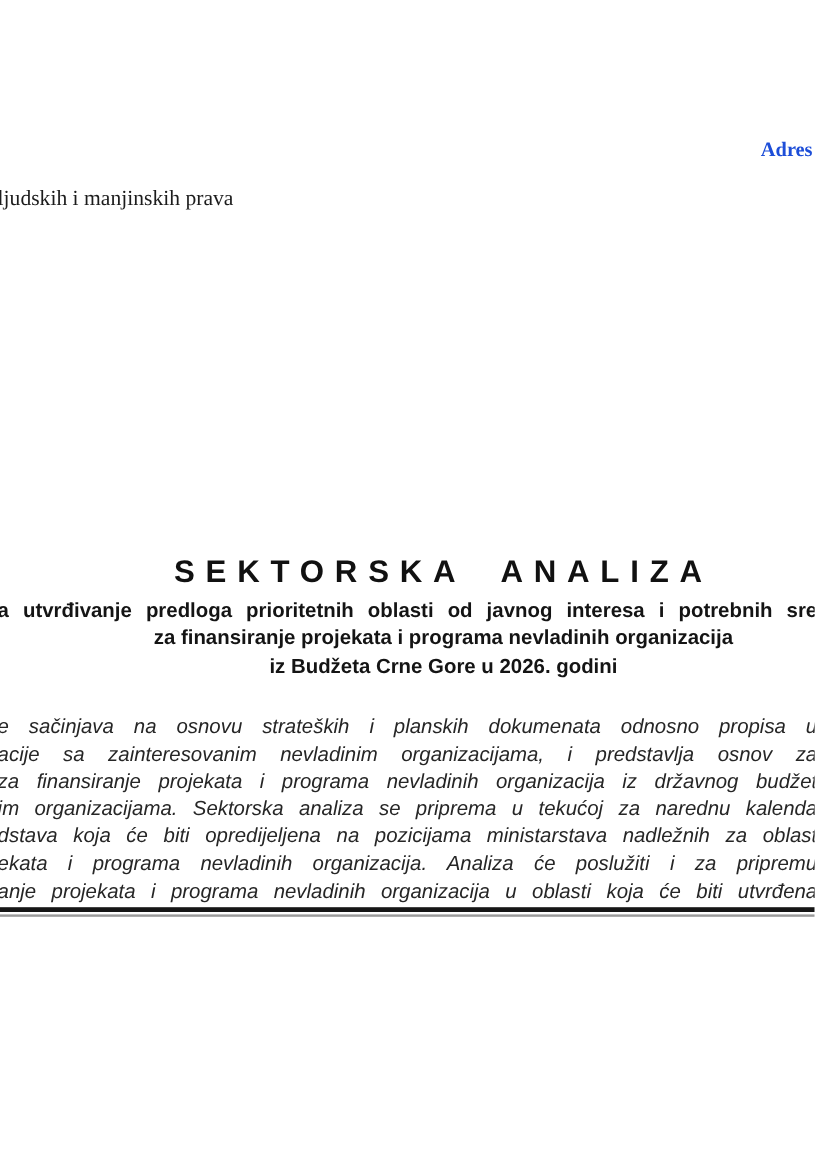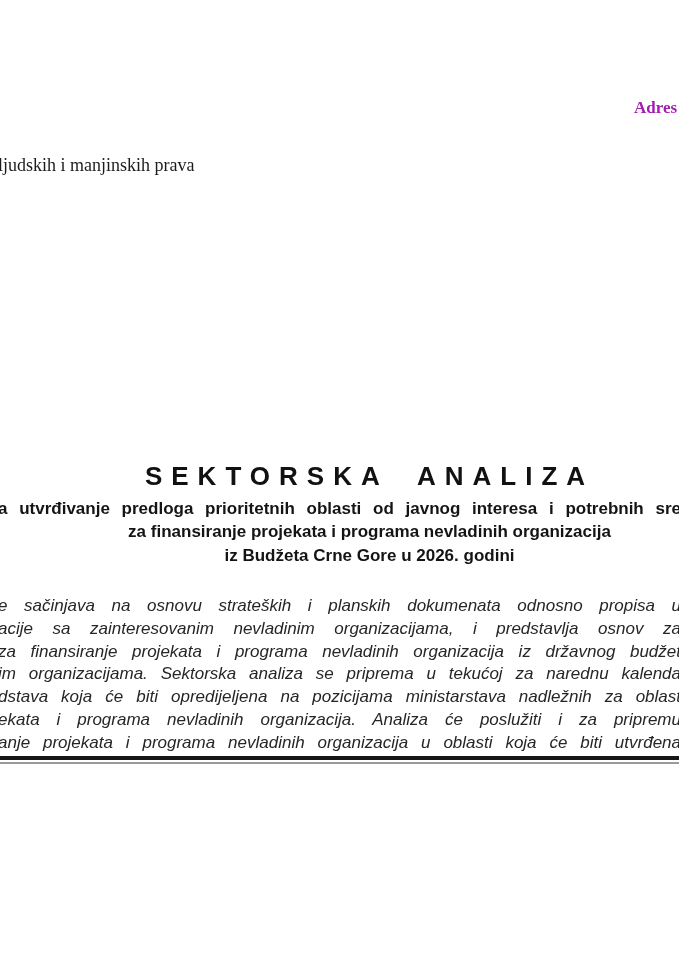--- a/index.html
+++ b/index.html
@@ -12,25 +12,25 @@
     width: 679px;
     height: 960px;
     background: #ffffff;
     overflow: hidden;
     font-family: "Liberation Sans", sans-serif;
   }
   
   .hdr-address {
     position: absolute;
     left: 634px;
-    top: 98px;
+    top: 115px;
     font-family: "Liberation Serif", "DejaVu Serif", serif;
     font-size: 17px;
     font-weight: 700;
-    color: #a21caf;
+    color: #1d4ed8;
     white-space: nowrap;
   }
   .hdr-ministry {
     position: absolute;
     left: -2px;
     top: 155px;
     font-family: "Liberation Serif", "DejaVu Serif", serif;
     font-size: 18px;
     color: #1c1c1c;
     white-space: nowrap;

